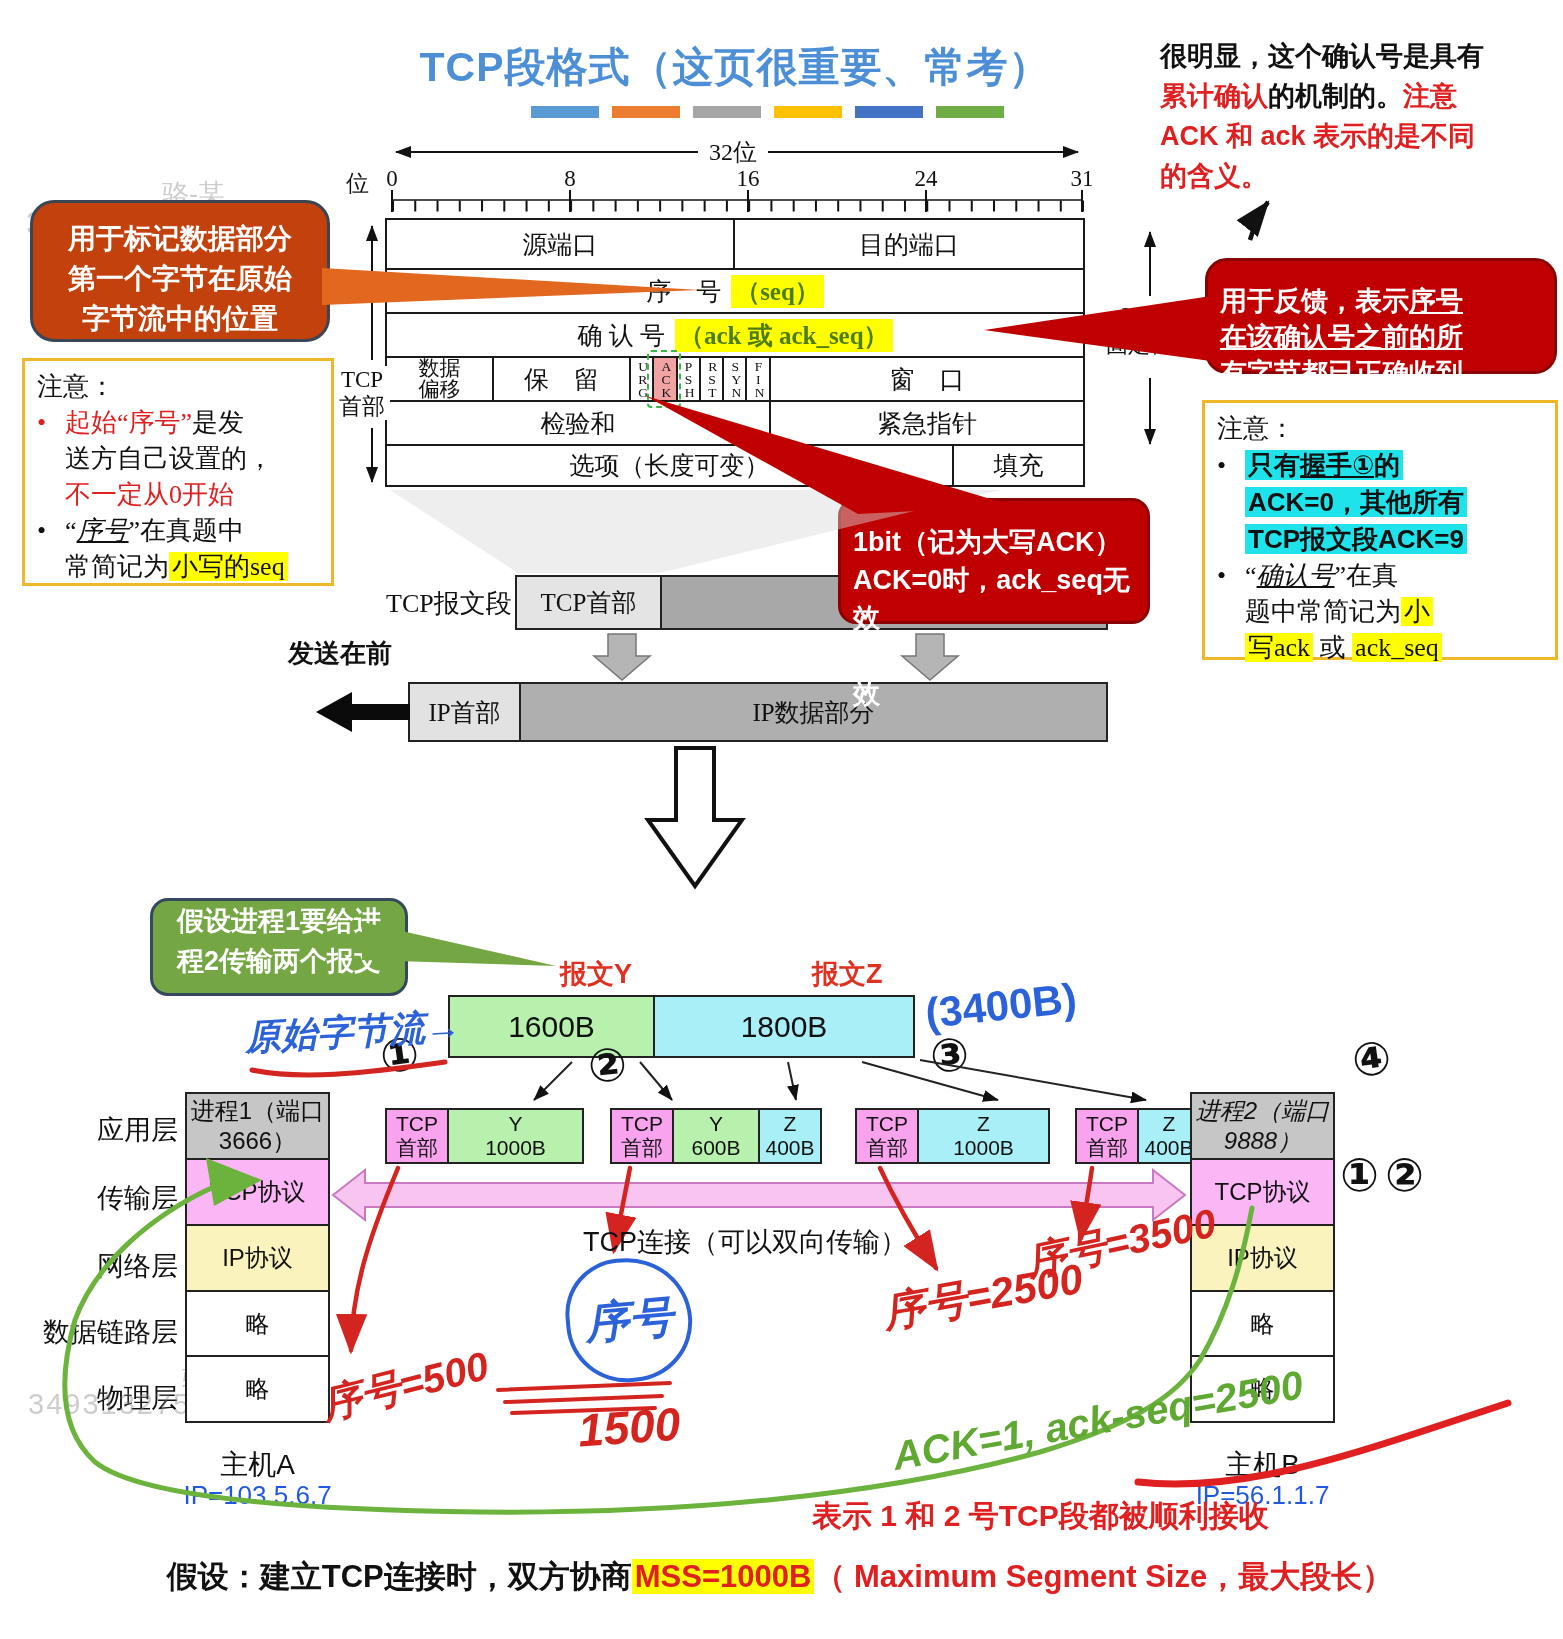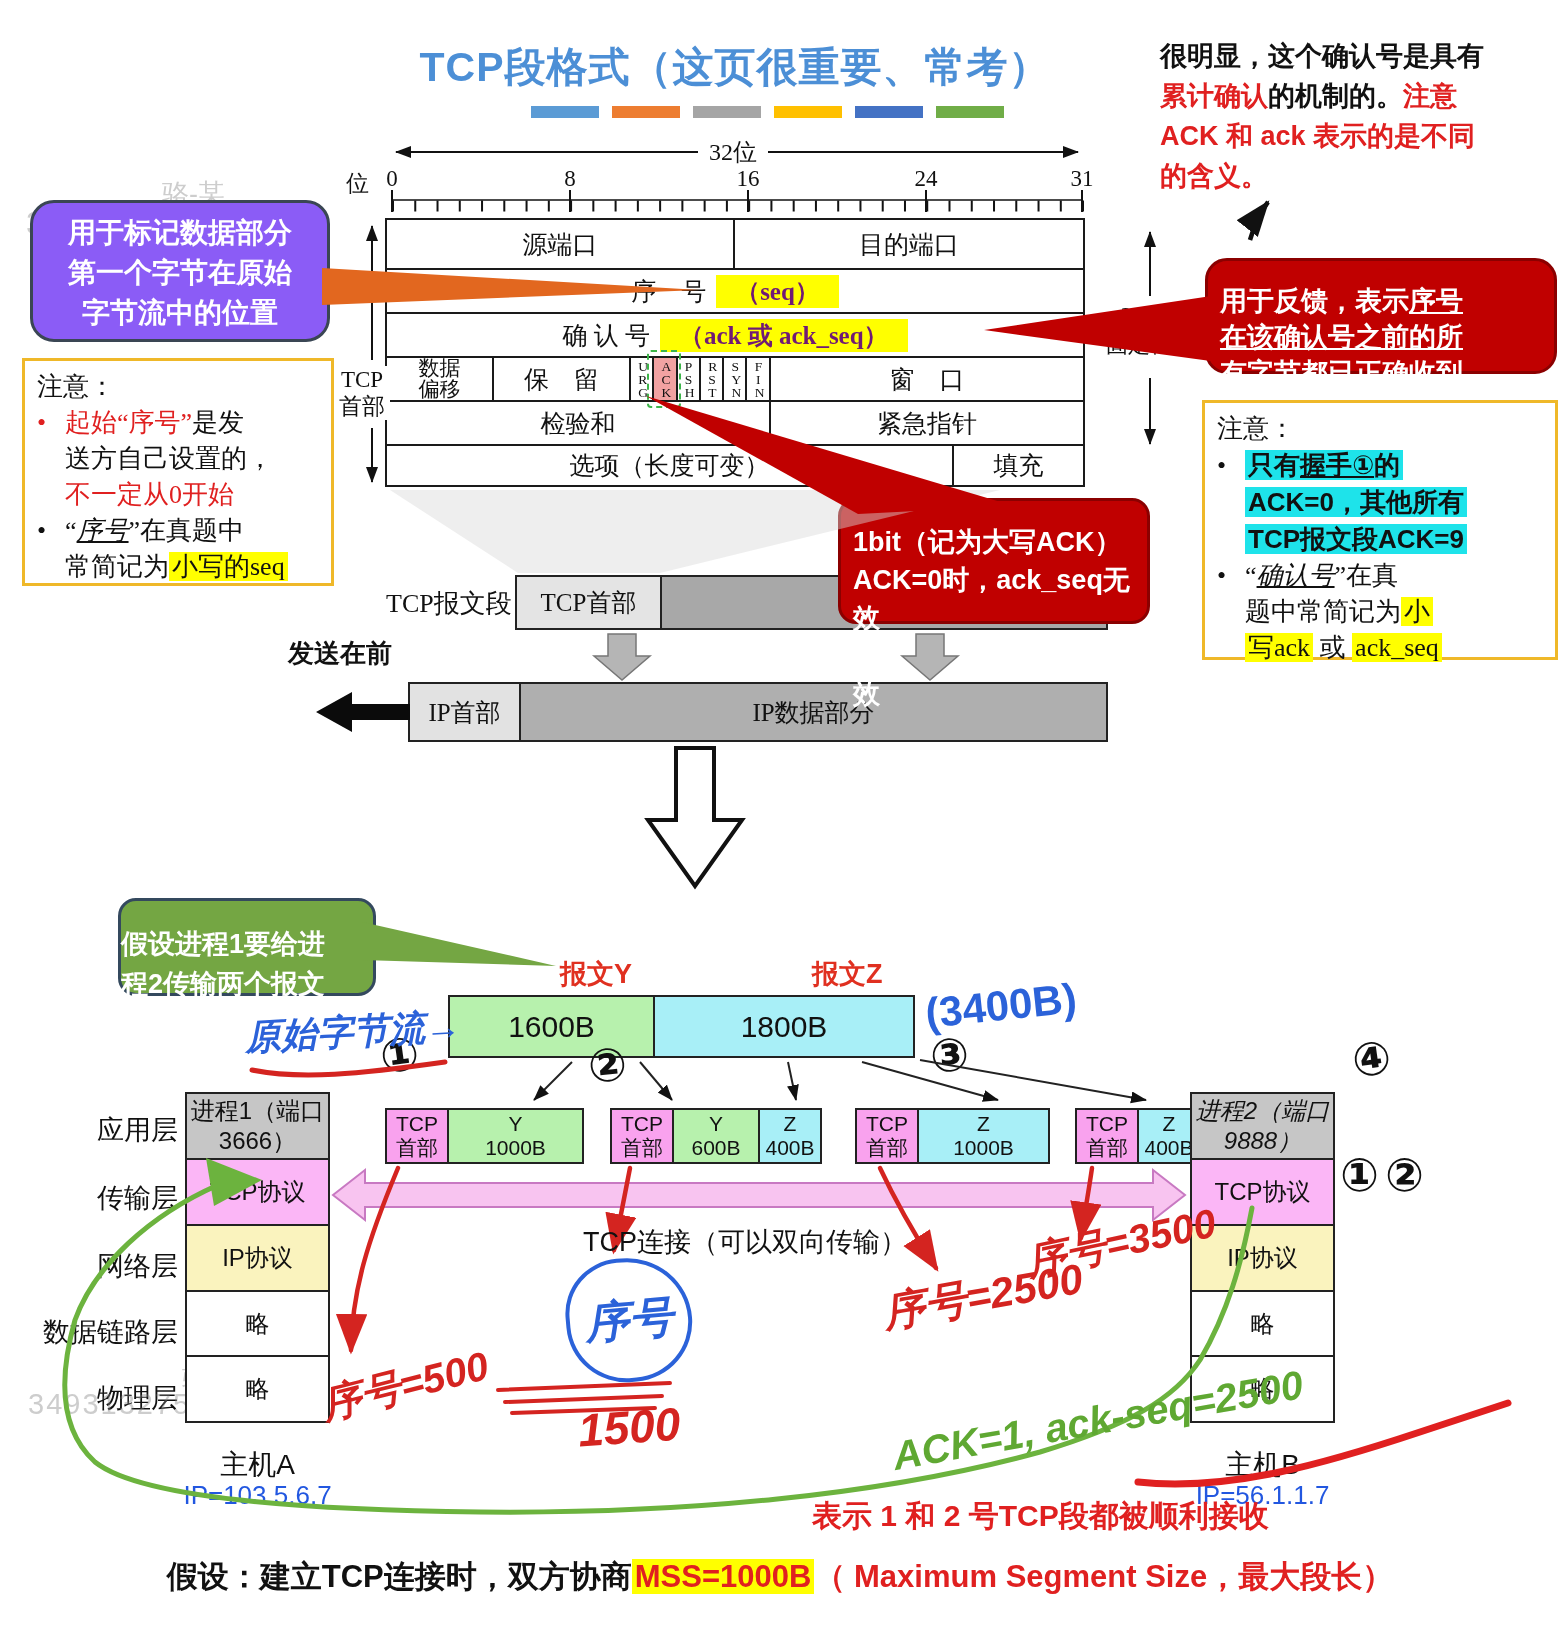--- a/index.html
+++ b/index.html
@@ -18,30 +18,30 @@
   .bar{top:106px;height:12px;width:68px;}
   
   .ticknum{top:166px;width:44px;text-align:center;font-size:23px;}
   
   .ttable{left:385px;top:218px;width:700px;height:269px;border:2px solid #1a1a1a;font-size:25px;
           font-family:"Liberation Serif","DejaVu Serif",serif;box-sizing:border-box;}
   .trow{display:flex;width:100%;box-sizing:border-box;border-bottom:2px solid #1a1a1a;}
   .trow:last-child{border-bottom:none;}
   .tcell{display:flex;align-items:center;justify-content:center;box-sizing:border-box;border-right:2px solid #1a1a1a;}
   .tcell:last-child{border-right:none;}
-  .badge{background:#FFFF00;color:#701a75;font-weight:bold;padding:0 19px;margin-left:10px;}
+  .badge{background:#FFFF00;color:#4d7c0f;font-weight:bold;padding:0 4px;margin-left:10px;}
   .offs{line-height:21px;font-size:21px;text-align:left;}
   .vflag{font-size:13.5px;line-height:13px;text-align:center;}
   .vflag span{display:inline-block;width:1ch;word-break:break-all;}
   .flag-ack{background:#F2A2A2;}
   
   .co{box-sizing:border-box;border-radius:18px;color:#fff;font-weight:bold;z-index:12;}
-  .co-orange{background:#8b5cf6;border:3px solid #3A4654;border-radius:24px;font-size:28px;line-height:40px;text-align:center;padding-top:10px;}
+  .co-orange{background:#c2410c;border:3px solid #3A4654;border-radius:24px;font-size:28px;line-height:40px;text-align:center;padding-top:16px;}
   .co-red{background:#C00000;border:3px solid #8B0000;font-size:27px;line-height:36px;padding:22px 12px;}
-  .co-green{background:#74A643;border:3px solid #34495E;font-size:27px;line-height:40px;text-align:left;padding-top:23px;}
+  .co-green{background:#74A643;border:3px solid #34495E;font-size:27px;line-height:40px;text-align:center;padding-top:0;margin-left:32px;}
   
   .note{box-sizing:border-box;background:#fff;border:3px solid #EFB829;font-family:"Liberation Serif","DejaVu Serif",serif;
         font-size:26px;line-height:36px;padding:8px 12px;z-index:10;}
   .note .bullet{display:inline-block;width:28px;}
   
   .gbox{box-sizing:border-box;border:2px solid #222;display:flex;align-items:center;justify-content:center;
         font-family:"Liberation Serif","DejaVu Serif",serif;font-size:25px;}
   
   .seg{display:flex;top:1108px;height:56px;z-index:10;}
   .scell{box-sizing:border-box;border:2px solid #222;margin-left:-2px;display:flex;flex-direction:column;

